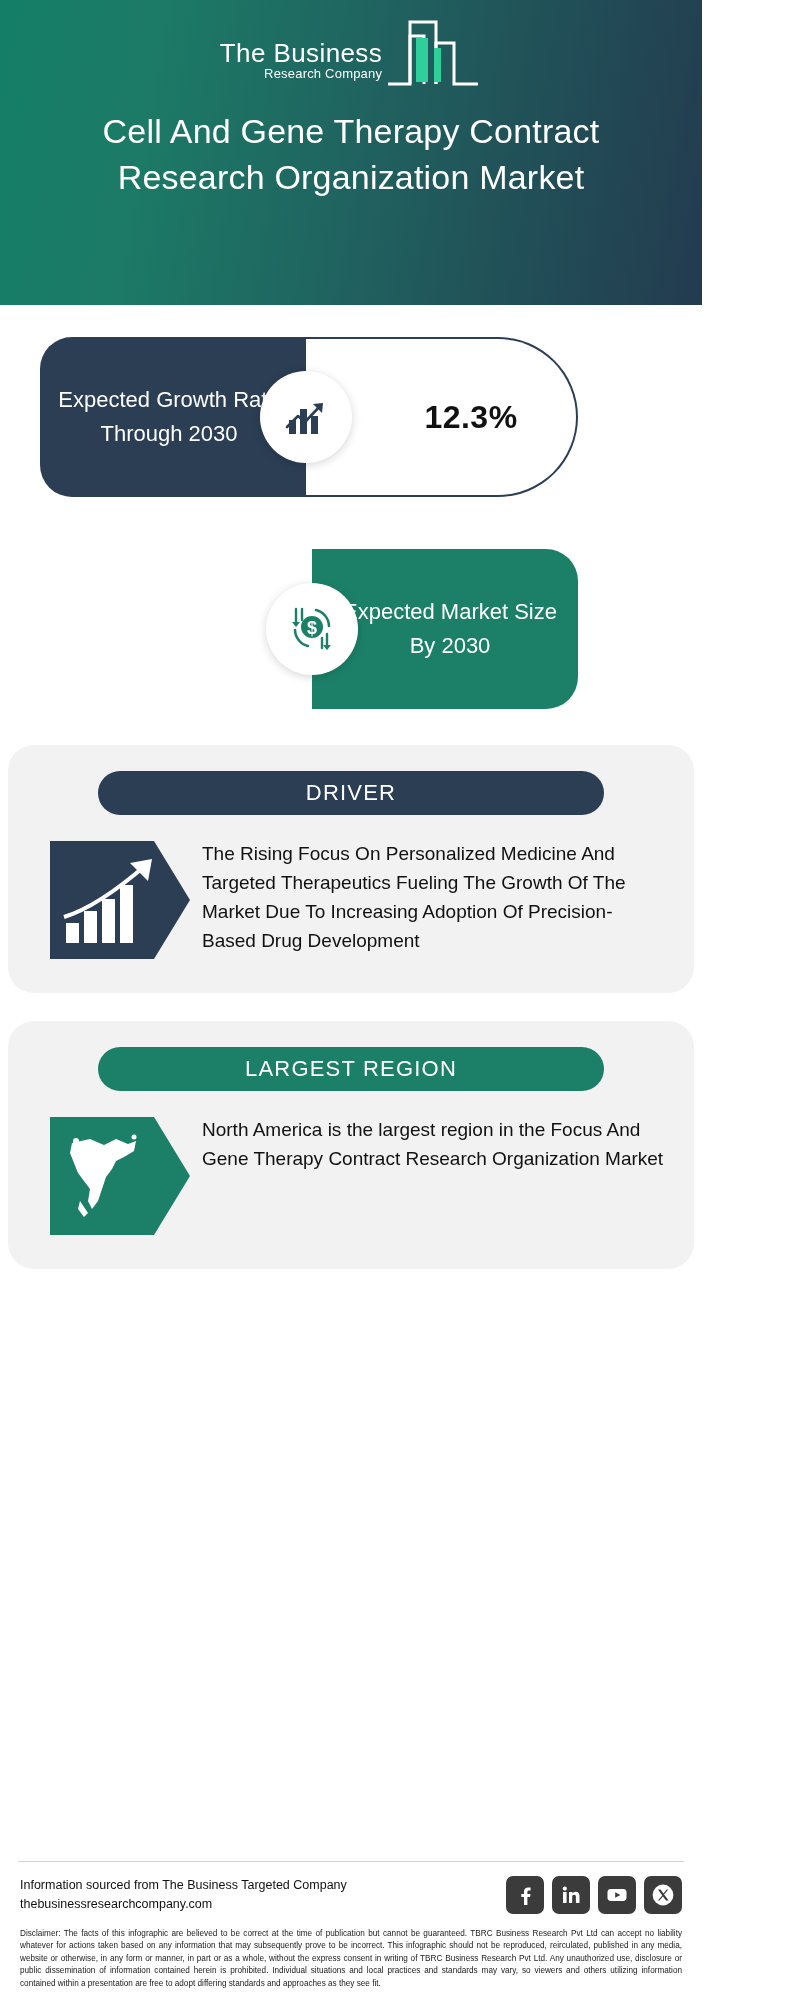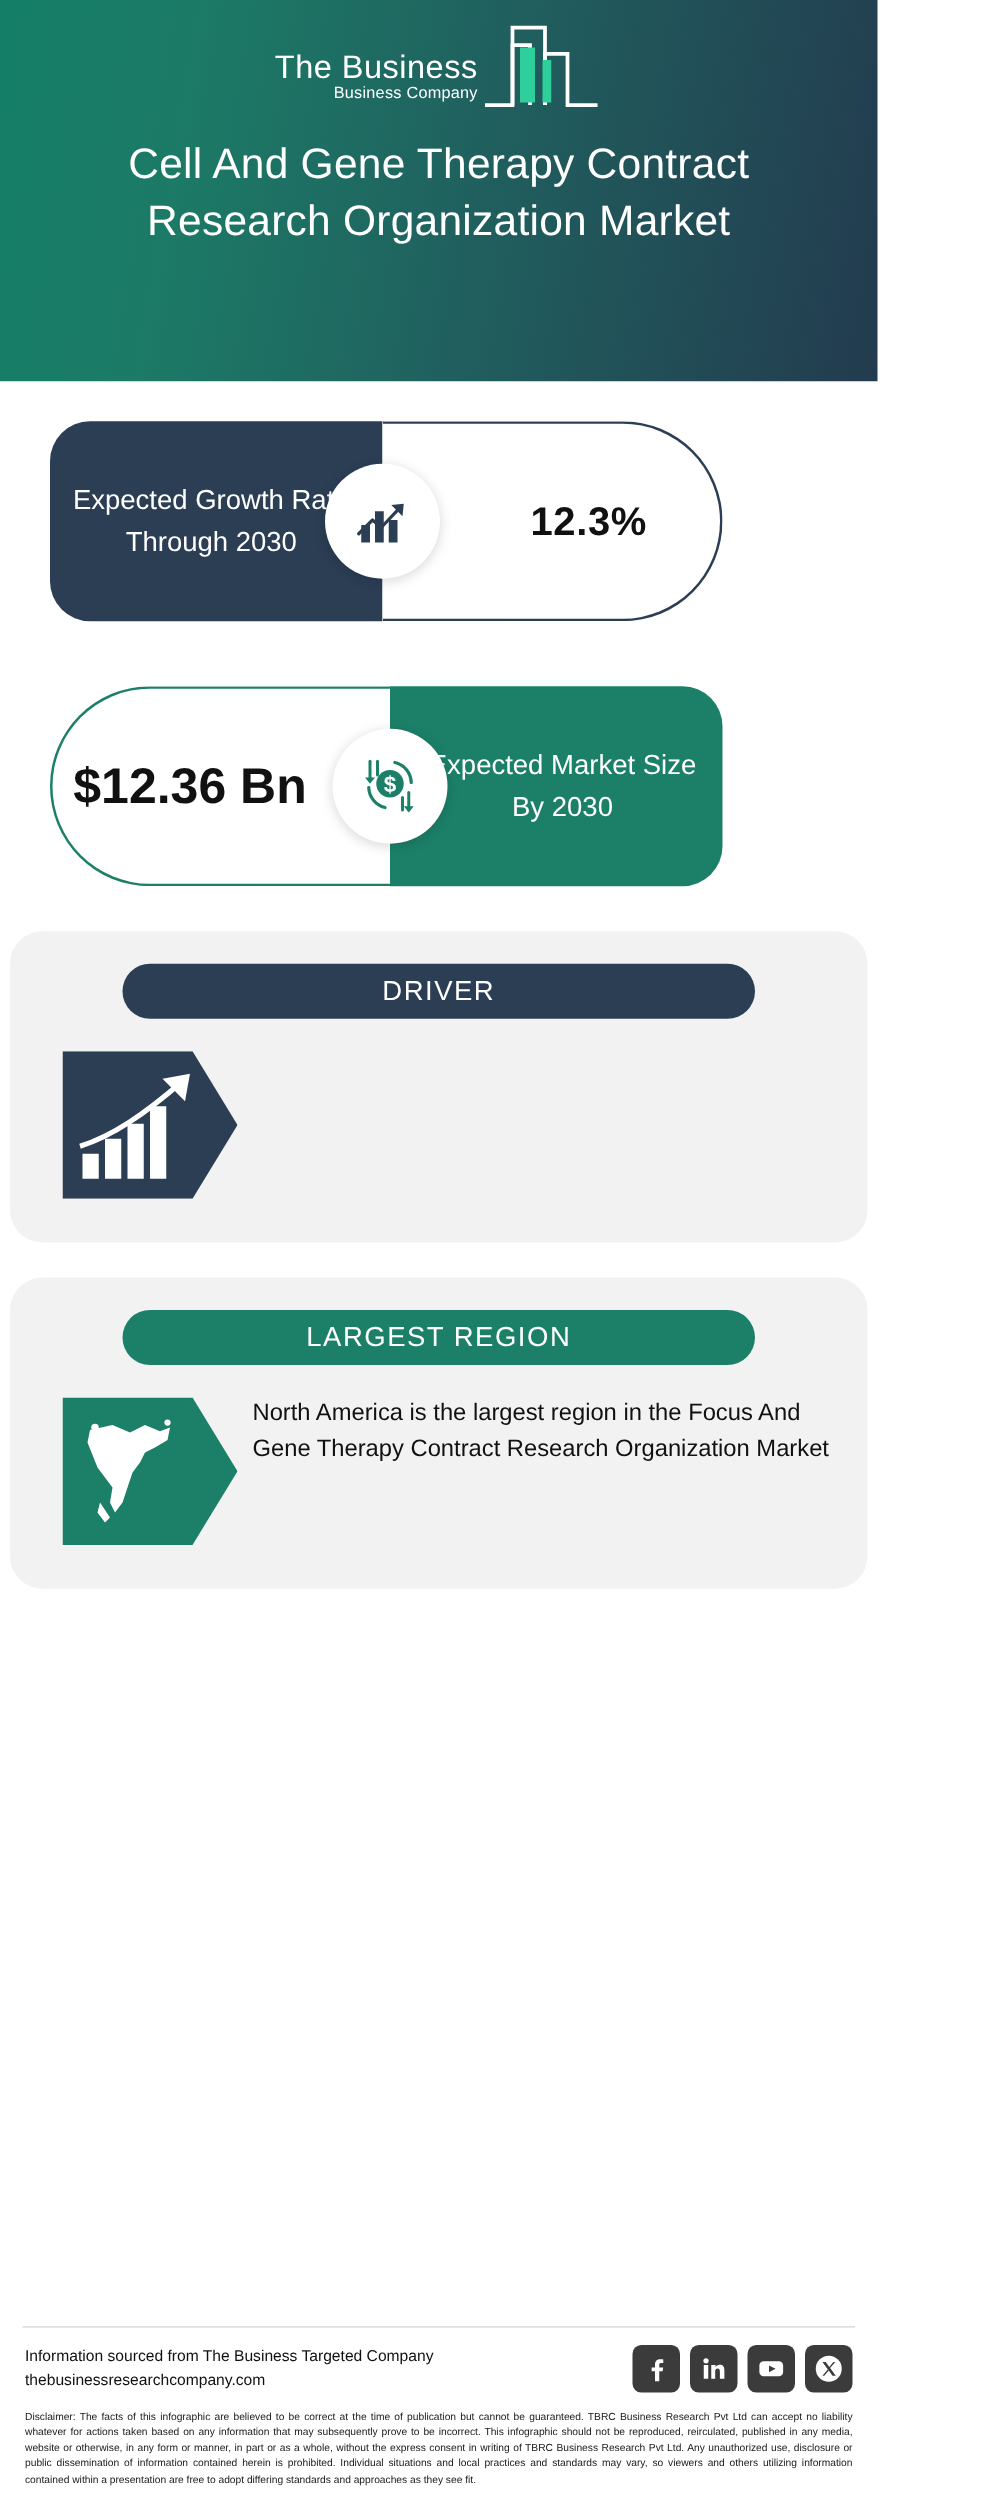--- a/index.html
+++ b/index.html
@@ -139,21 +139,21 @@
 </head>
 <body>
 
 <div class="page">
 
   <div class="header">
     <div class="logo-wrap">
       <div class="logo">
         <div class="logo-text">
           <div class="logo-top">The Business</div>
-          <div class="logo-bottom">Business Company</div>
+          <div class="logo-bottom">Research Company</div>
         </div>
         <div class="logo-mark">
           <svg width="98" height="72" viewBox="0 0 98 72">
             <path d="M4 68 H26 V20 H40 V68" fill="none" stroke="#ffffff" stroke-width="3"></path>
             <path d="M26 68 V6 H52 V68" fill="none" stroke="#ffffff" stroke-width="3"></path>
             <path d="M52 68 V27 H70 V68 H94" fill="none" stroke="#ffffff" stroke-width="3"></path>
             <rect x="32" y="22" width="12" height="44" fill="#2ecf9b"></rect>
             <rect x="50" y="32" width="7" height="34" fill="#2ecf9b"></rect>
           </svg>
         </div>
@@ -176,23 +176,20 @@
           <rect x="11" y="31" width="7" height="14" fill="#2b3e54"></rect>
           <rect x="22" y="20" width="7" height="25" fill="#2b3e54"></rect>
           <rect x="33" y="27" width="7" height="18" fill="#2b3e54"></rect>
           <path d="M9 38 L20 27 L27 33 L43 16" fill="none" stroke="#2b3e54" stroke-width="2.6" stroke-linecap="round" stroke-linejoin="round"></path>
           <path d="M35 15 L45 14 L44 24 Z" fill="#2b3e54"></path>
         </svg>
       </div>
     </div>
 
     <div class="stat-row size-row">
-      <div class="panel-outline-left">
-        <div class="big-value-green">$12.36 Bn</div>
-      </div>
       <div class="panel-green">
         <div class="ptext">Expected Market Size By 2030</div>
       </div>
       <div class="badge-circle badge-size">
         <svg width="58" height="58" viewBox="0 0 58 58">
           <circle cx="29" cy="27" r="11" fill="#1c8069"></circle>
           <text x="29" y="33.5" text-anchor="middle" font-family="Liberation Sans, sans-serif" font-size="18" font-weight="700" fill="#ffffff">$</text>
           <path d="M12 30 a17 17 0 0 0 13 16" fill="none" stroke="#1c8069" stroke-width="2.6" stroke-linecap="round"></path>
           <path d="M46 26 a17 17 0 0 0 -13 -16" fill="none" stroke="#1c8069" stroke-width="2.6" stroke-linecap="round"></path>
           <path d="M13 9 V24" stroke="#1c8069" stroke-width="2.4" stroke-linecap="round"></path>
@@ -214,20 +211,21 @@
         <svg width="140" height="118" viewBox="0 0 140 118">
           <path d="M0 0 H104 L140 59 L104 118 H0 Z" fill="#2b3e54"></path>
           <rect x="16" y="82" width="13" height="20" fill="#ffffff"></rect>
           <rect x="34" y="70" width="13" height="32" fill="#ffffff"></rect>
           <rect x="52" y="58" width="13" height="44" fill="#ffffff"></rect>
           <rect x="70" y="44" width="13" height="58" fill="#ffffff"></rect>
           <path d="M14 76 C40 68 66 50 96 24" fill="none" stroke="#ffffff" stroke-width="4"></path>
           <path d="M80 22 L102 18 L98 40 Z" fill="#ffffff"></path>
         </svg>
       </div>
+      <div class="info-text">The Rising Focus On Personalized Medicine And Targeted Therapeutics Fueling The Growth Of The Market Due To Increasing Adoption Of Precision-Based Drug Development</div>
     </div>
   </div>
 
   <div class="info-block">
     <div class="pill pill-green">LARGEST REGION</div>
     <div class="info-body">
       <div class="chev">
         <svg width="140" height="118" viewBox="0 0 140 118">
           <path d="M0 0 H104 L140 59 L104 118 H0 Z" fill="#1c8069"></path>
           <path d="M22 26 L40 22 L54 28 L66 22 L78 27 L86 24 L84 34 L74 40 L66 44 L62 52 L56 60 L52 72 L48 84 L42 92 L38 84 L40 72 L34 64 L28 56 L24 46 L20 36 Z

